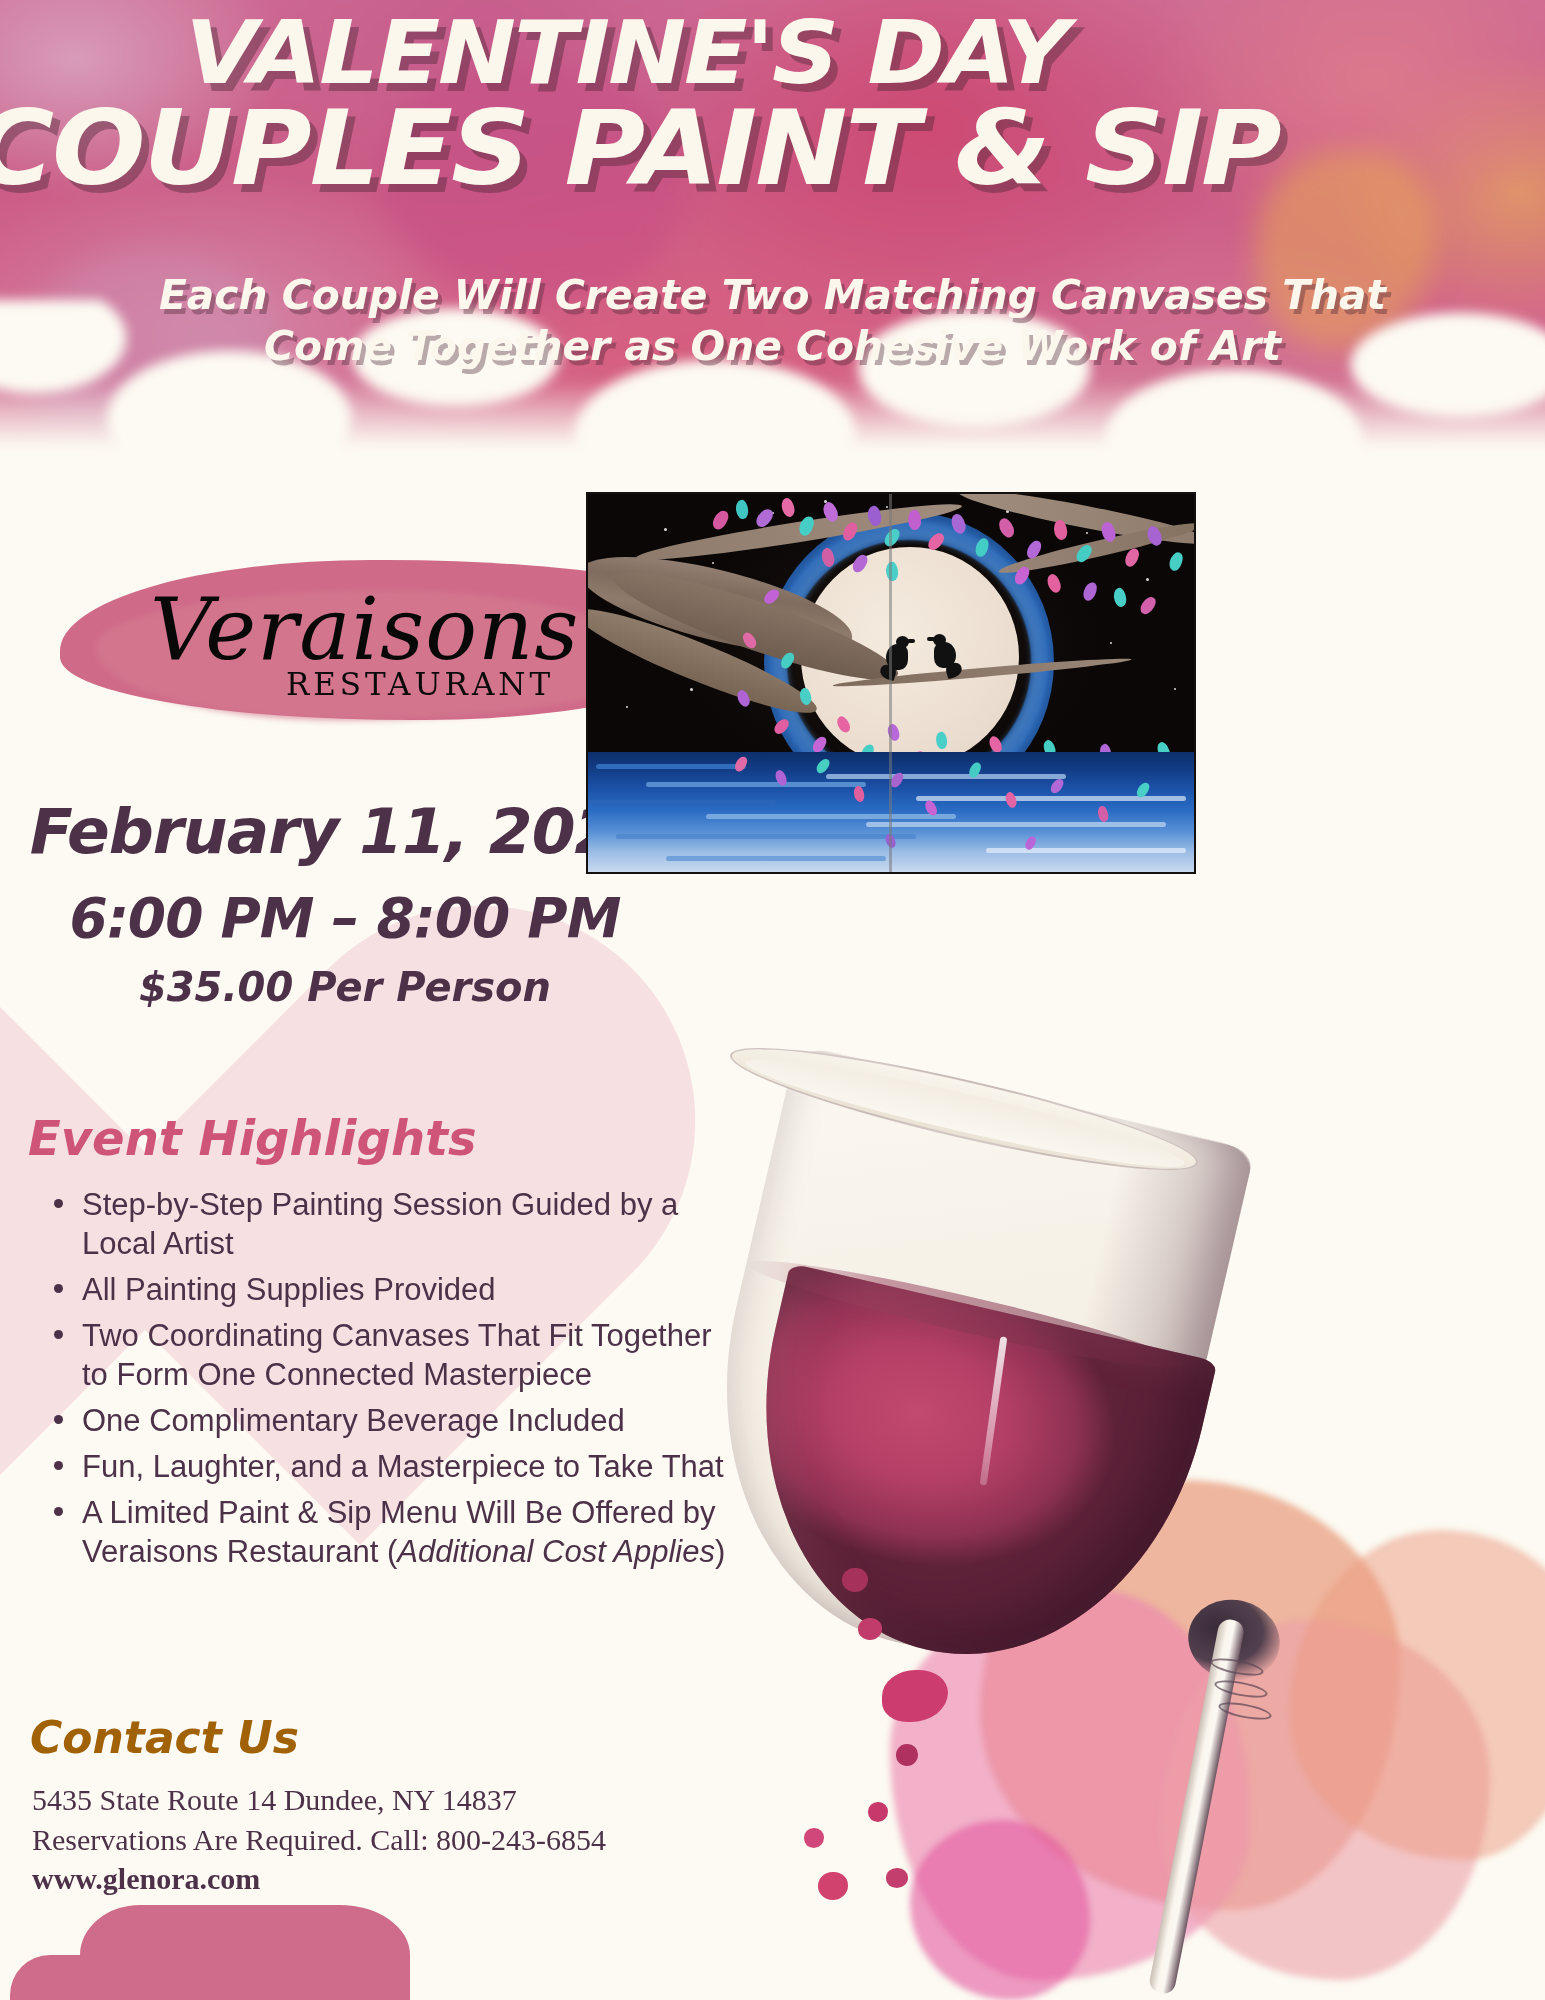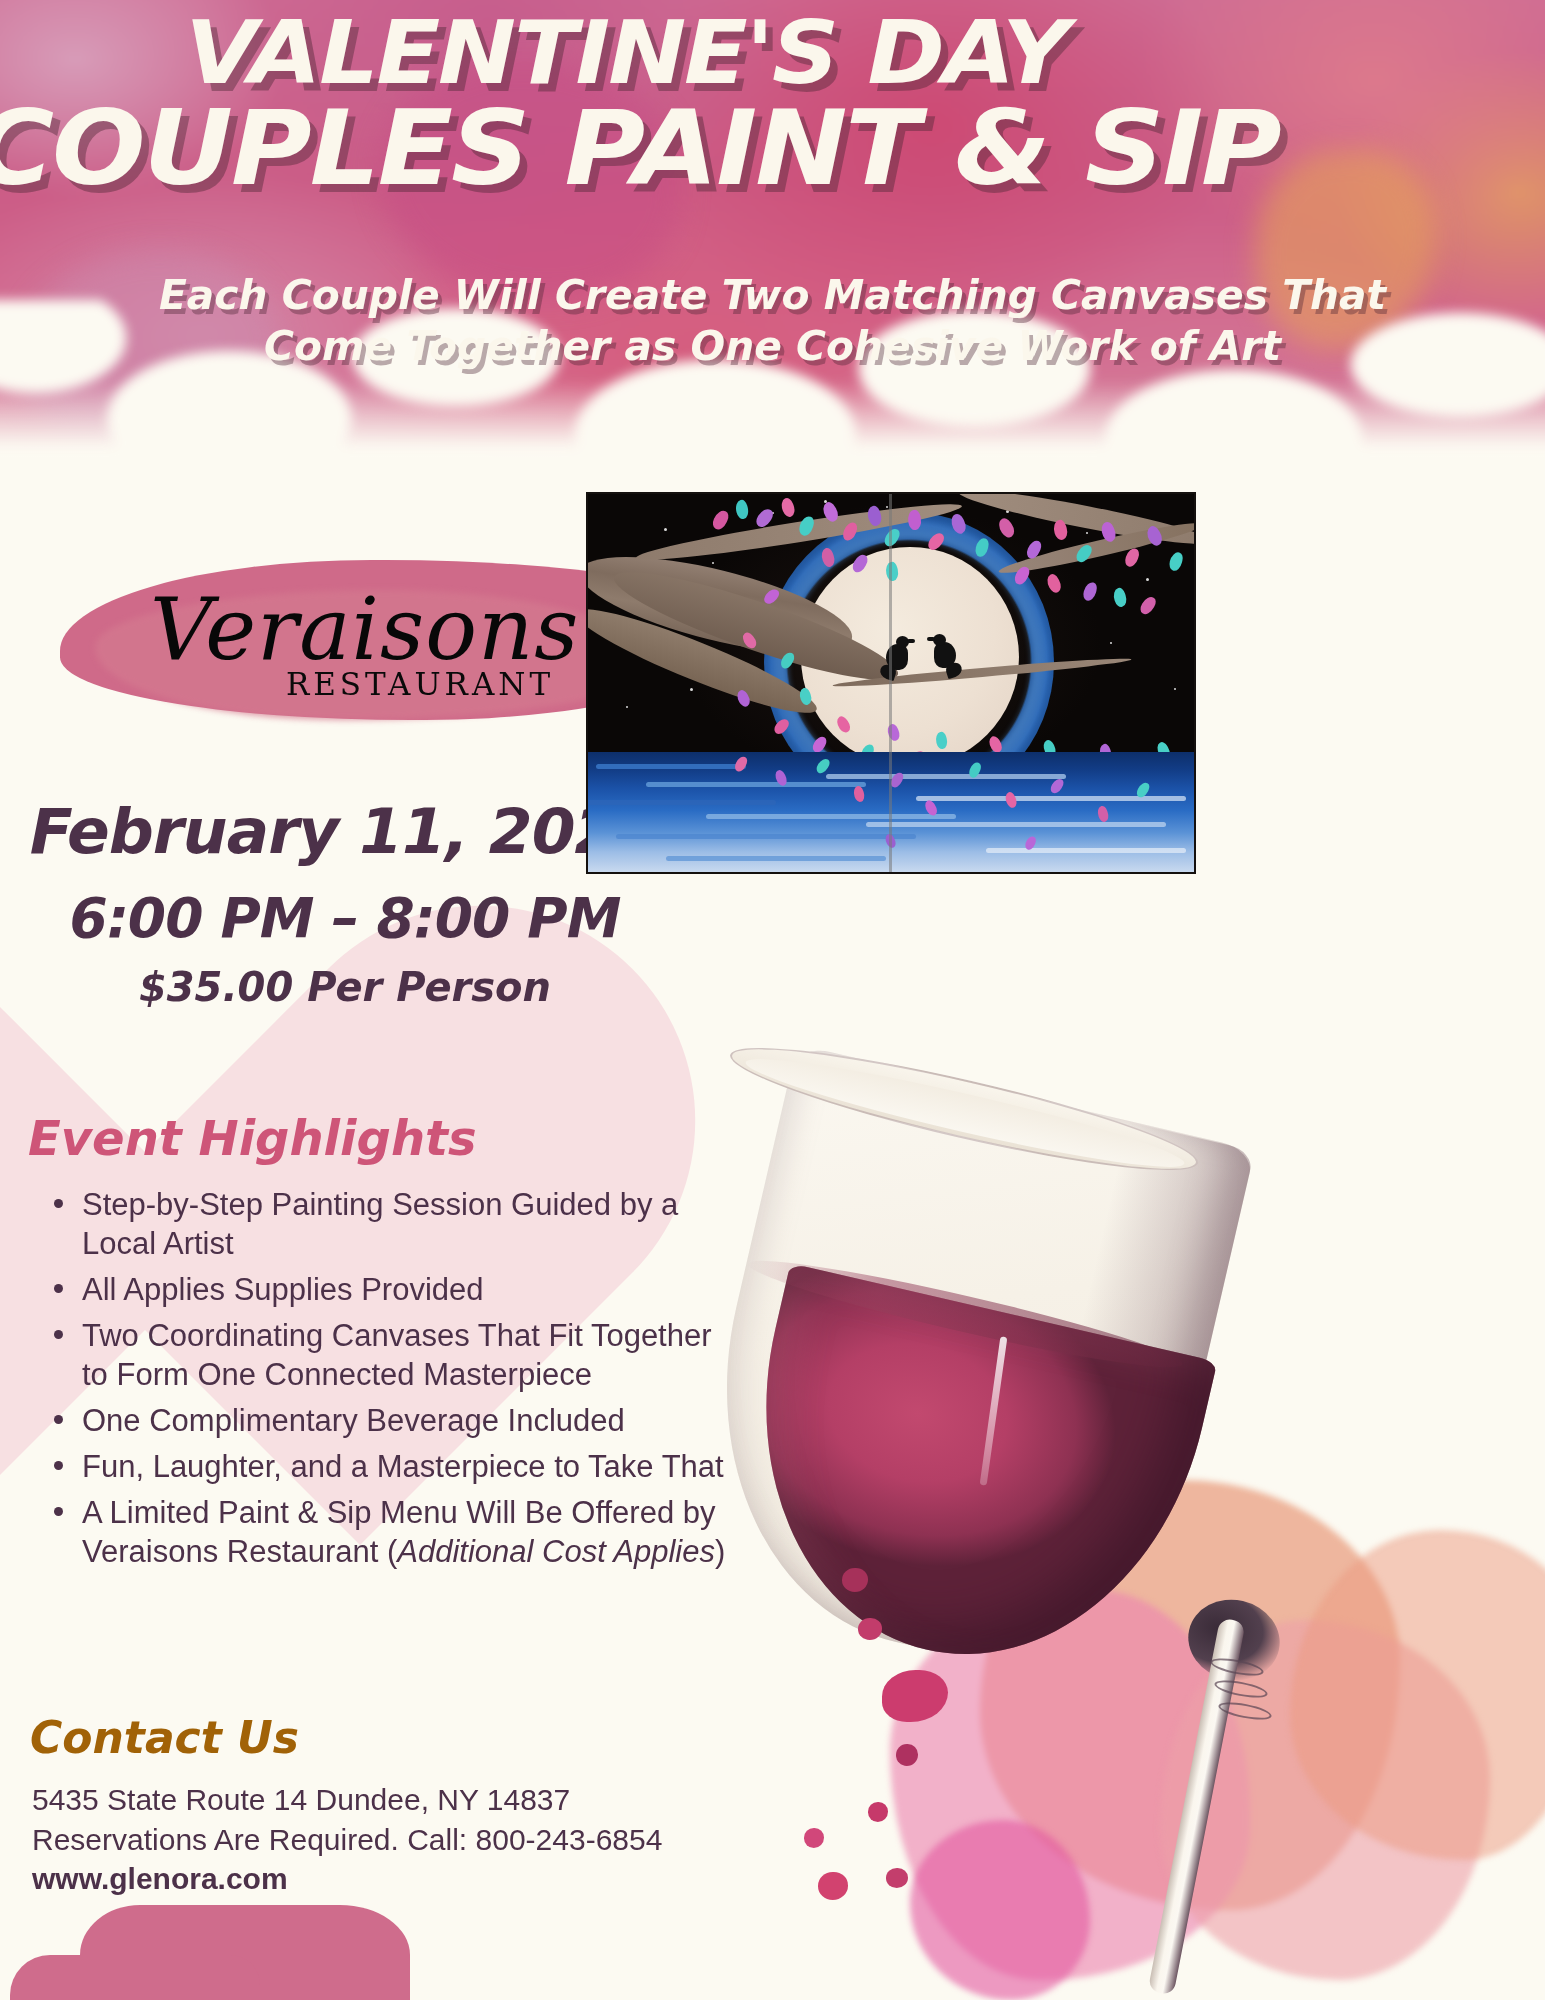--- a/index.html
+++ b/index.html
@@ -227,21 +227,21 @@
   .bullets em { font-style:italic; }
 
   
   .contact-title {
     position:absolute; left:30px; top:1712px; z-index:7;
     font-family:"DejaVu Sans", sans-serif; font-weight:700; font-style:italic;
     font-size:44px; color:#a16207;
   }
   .contact-lines {
     position:absolute; left:32px; top:1780px; z-index:7;
-    font-family:Liberation Sans, sans-serif;
+    font-family:Liberation Serif, serif;
     font-size:30px; line-height:1.32; color:#4C3149;
   }
   .contact-lines .bold { font-weight:700; }
 
   
   .glass-wrap { position:absolute; left:690px; top:1060px; width:855px; height:940px; z-index:5; }
 
   .splash { position:absolute; filter:blur(3px); }
 
   .glass { position:absolute; left:0; top:0; width:855px; height:940px; }
@@ -466,21 +466,21 @@
       <div class="petal" style="left:440px;top:84px;width:9px;height:14px;background:#B967D8;transform:rotate(22deg);"></div>
     </div>
 
     <div class="seam" style="left:303px;"></div>
     <div class="canvas-edge"></div>
   </div>
 
   <div class="eh-title">Event Highlights</div>
   <ul class="bullets">
     <li>Step-by-Step Painting Session Guided by a Local Artist</li>
-    <li>All Applies Supplies Provided</li>
+    <li>All Painting Supplies Provided</li>
     <li>Two Coordinating Canvases That Fit Together to Form One Connected Masterpiece</li>
     <li>One Complimentary Beverage Included</li>
     <li>Fun, Laughter, and a Masterpiece to Take That</li>
     <li><span>A Limited Paint &amp; Sip Menu Will Be Offered by Veraisons Restaurant (</span><em>Additional Cost Applies</em><span>)</span></li>
   </ul>
 
   <div class="contact-title">Contact Us</div>
   <div class="contact-lines">
     <div>5435 State Route 14 Dundee, NY 14837</div>
     <div>Reservations Are Required. Call: 800-243-6854</div>

